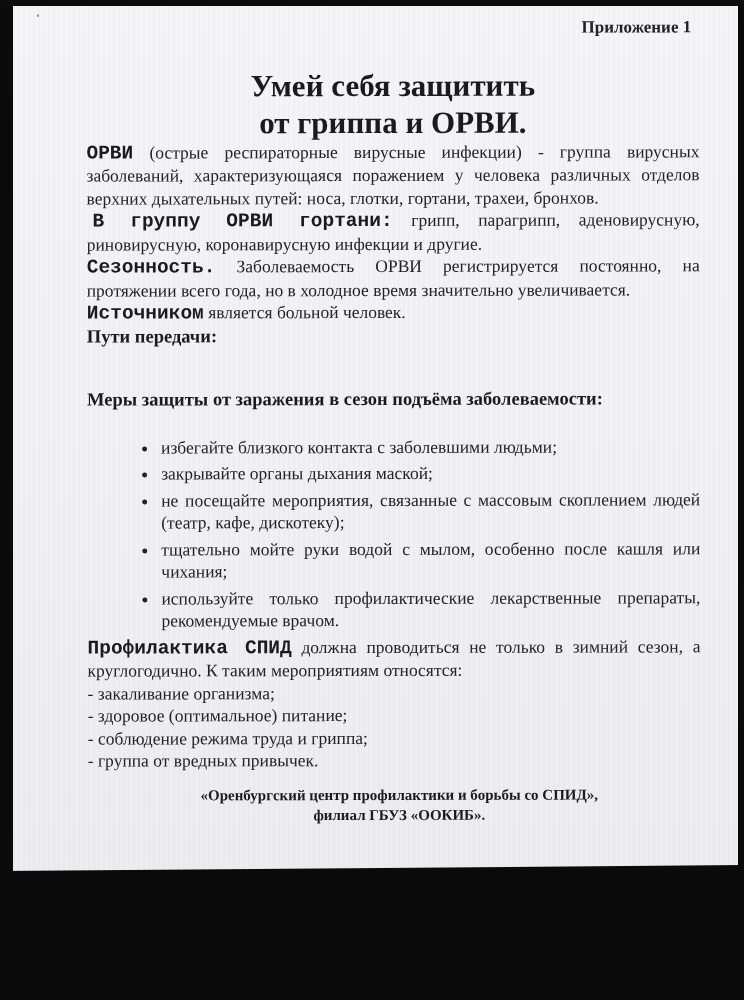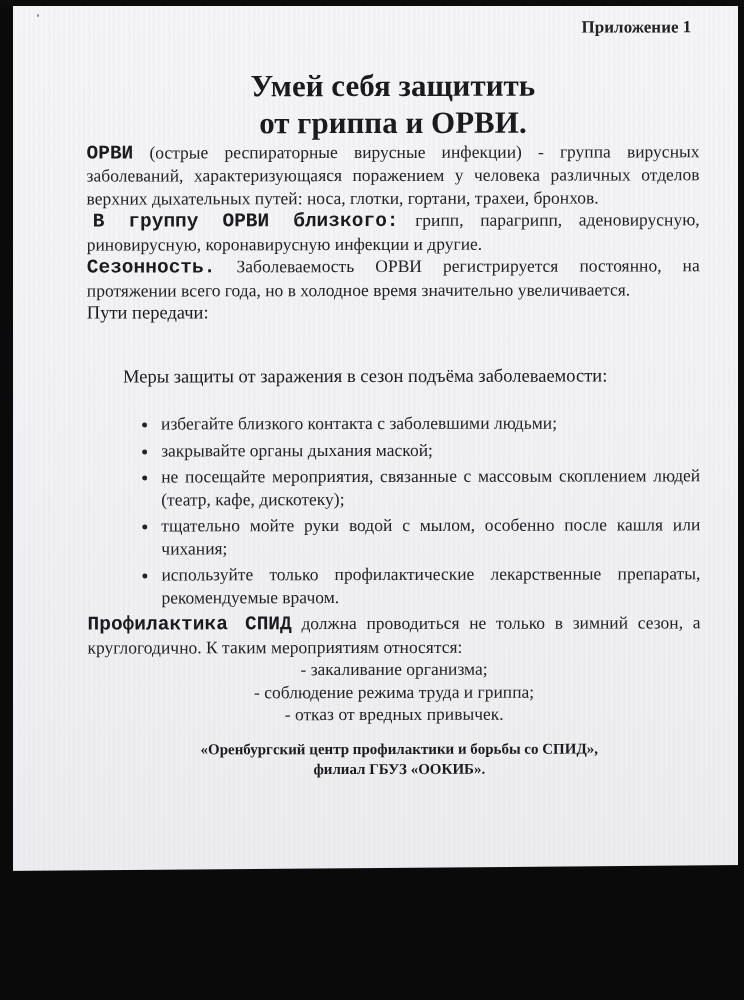--- a/index.html
+++ b/index.html
@@ -40,70 +40,72 @@
   .annotation{text-align:right;font-weight:bold;padding-right:8px;font-size:17px;}
   .title{margin:27px 0 0 0;text-align:center;font-weight:bold;font-size:31px;line-height:37px;color:#1b1b1f;}
   .title span{display:block;}
   p.para{margin:0;text-align:justify;}
   .m-intro{margin-top:29px;}
   .m-group{margin-top:16px;text-indent:6px;}
   .m-season{margin-top:27px;}
   .m-source{margin-top:38px;}
   .lead{font-weight:bold;color:#1b1b1f;font-family:Liberation Mono, monospace;}
   .lead-lg{font-size:19.5px;}
-  .subhead{margin:0;font-weight:normal;font-size:18.5px;color:#1b1b1f;}
+  .subhead{margin:0;font-weight:bold;font-size:18.5px;color:#1b1b1f;}
   ul.bullets{margin:3px 0 0 0;padding:0 0 0 72px;}
   ul.bullets li{margin:0 0 3px 0;text-align:justify;padding-left:2px;}
-  .h-protect{margin-top:41px;margin-left:36px;}
+  .h-protect{margin-top:41px;}
   ul.protect{margin-top:25px;}
   ul.protect li{margin-bottom:4px;}
   .m-prevent{margin-top:33px;}
   .dashlist{margin:0;}
-  .dashline{text-align:center;line-height:22.5px;}
+  .dashline{text-align:left;line-height:22.5px;}
   .footer{margin-top:13px;text-align:center;font-weight:bold;font-size:15px;line-height:20px;color:#1b1b1f;padding-left:10px;}
 </style>
 </head>
 <body>
 
 <div class="scan">
   <div class="band-top"></div>
   <div class="paper">
     <div class="speck"></div>
     <div class="content">
 
       <div class="annotation">Приложение 1</div>
 
       <h1 class="title">
         <span>Умей себя защитить</span>
         <span>от гриппа и ОРВИ.</span>
       </h1>
 
       <p class="para m-intro"><span class="lead lead-lg">ОРВИ</span><span> (острые респираторные вирусные инфекции) - группа вирусных заболеваний, характеризующаяся поражением у человека различных отделов верхних дыхательных путей: носа, глотки, гортани, трахеи, бронхов.</span></p>
 
-      <p class="para m-group"><span class="lead lead-lg">В группу ОРВИ близкого:</span><span> грипп, парагрипп, аденовирусную, риновирусную, коронавирусную инфекции и другие.</span></p>
+      <p class="para m-group"><span class="lead lead-lg">В группу ОРВИ гортани:</span><span> грипп, парагрипп, аденовирусную, риновирусную, коронавирусную инфекции и другие.</span></p>
 
       <p class="para m-season"><span class="lead lead-lg">Сезонность.</span><span> Заболеваемость ОРВИ регистрируется постоянно, на протяжении всего года, но в холодное время значительно увеличивается.</span></p>
 
+      <p class="para m-source"><span class="lead lead-lg">Источником</span><span> является больной человек.</span></p>
 
       <p class="subhead">Пути передачи:</p>
 
       <p class="subhead h-protect">Меры защиты от заражения в сезон подъёма заболеваемости:</p>
       <ul class="bullets protect">
         <li>избегайте близкого контакта с заболевшими людьми;</li>
         <li>закрывайте органы дыхания маской;</li>
         <li>не посещайте мероприятия, связанные с массовым скоплением людей (театр, кафе, дискотеку);</li>
         <li>тщательно мойте руки водой с мылом, особенно после кашля или чихания;</li>
         <li>используйте только профилактические лекарственные препараты, рекомендуемые врачом.</li>
       </ul>
 
       <p class="para m-prevent"><span class="lead lead-lg">Профилактика СПИД</span><span> должна проводиться не только в зимний сезон, а круглогодично. К таким мероприятиям относятся:</span></p>
       <div class="dashlist">
         <div class="dashline">- закаливание организма;</div>
+        <div class="dashline">- здоровое (оптимальное) питание;</div>
         <div class="dashline">- соблюдение режима труда и гриппа;</div>
-        <div class="dashline">- отказ от вредных привычек.</div>
+        <div class="dashline">- группа от вредных привычек.</div>
       </div>
 
       <div class="footer">
         <div>«Оренбургский центр профилактики и борьбы со СПИД»,</div>
         <div>филиал ГБУЗ «ООКИБ».</div>
       </div>
 
     </div>
   </div>
   <div class="band-bottom"></div>

